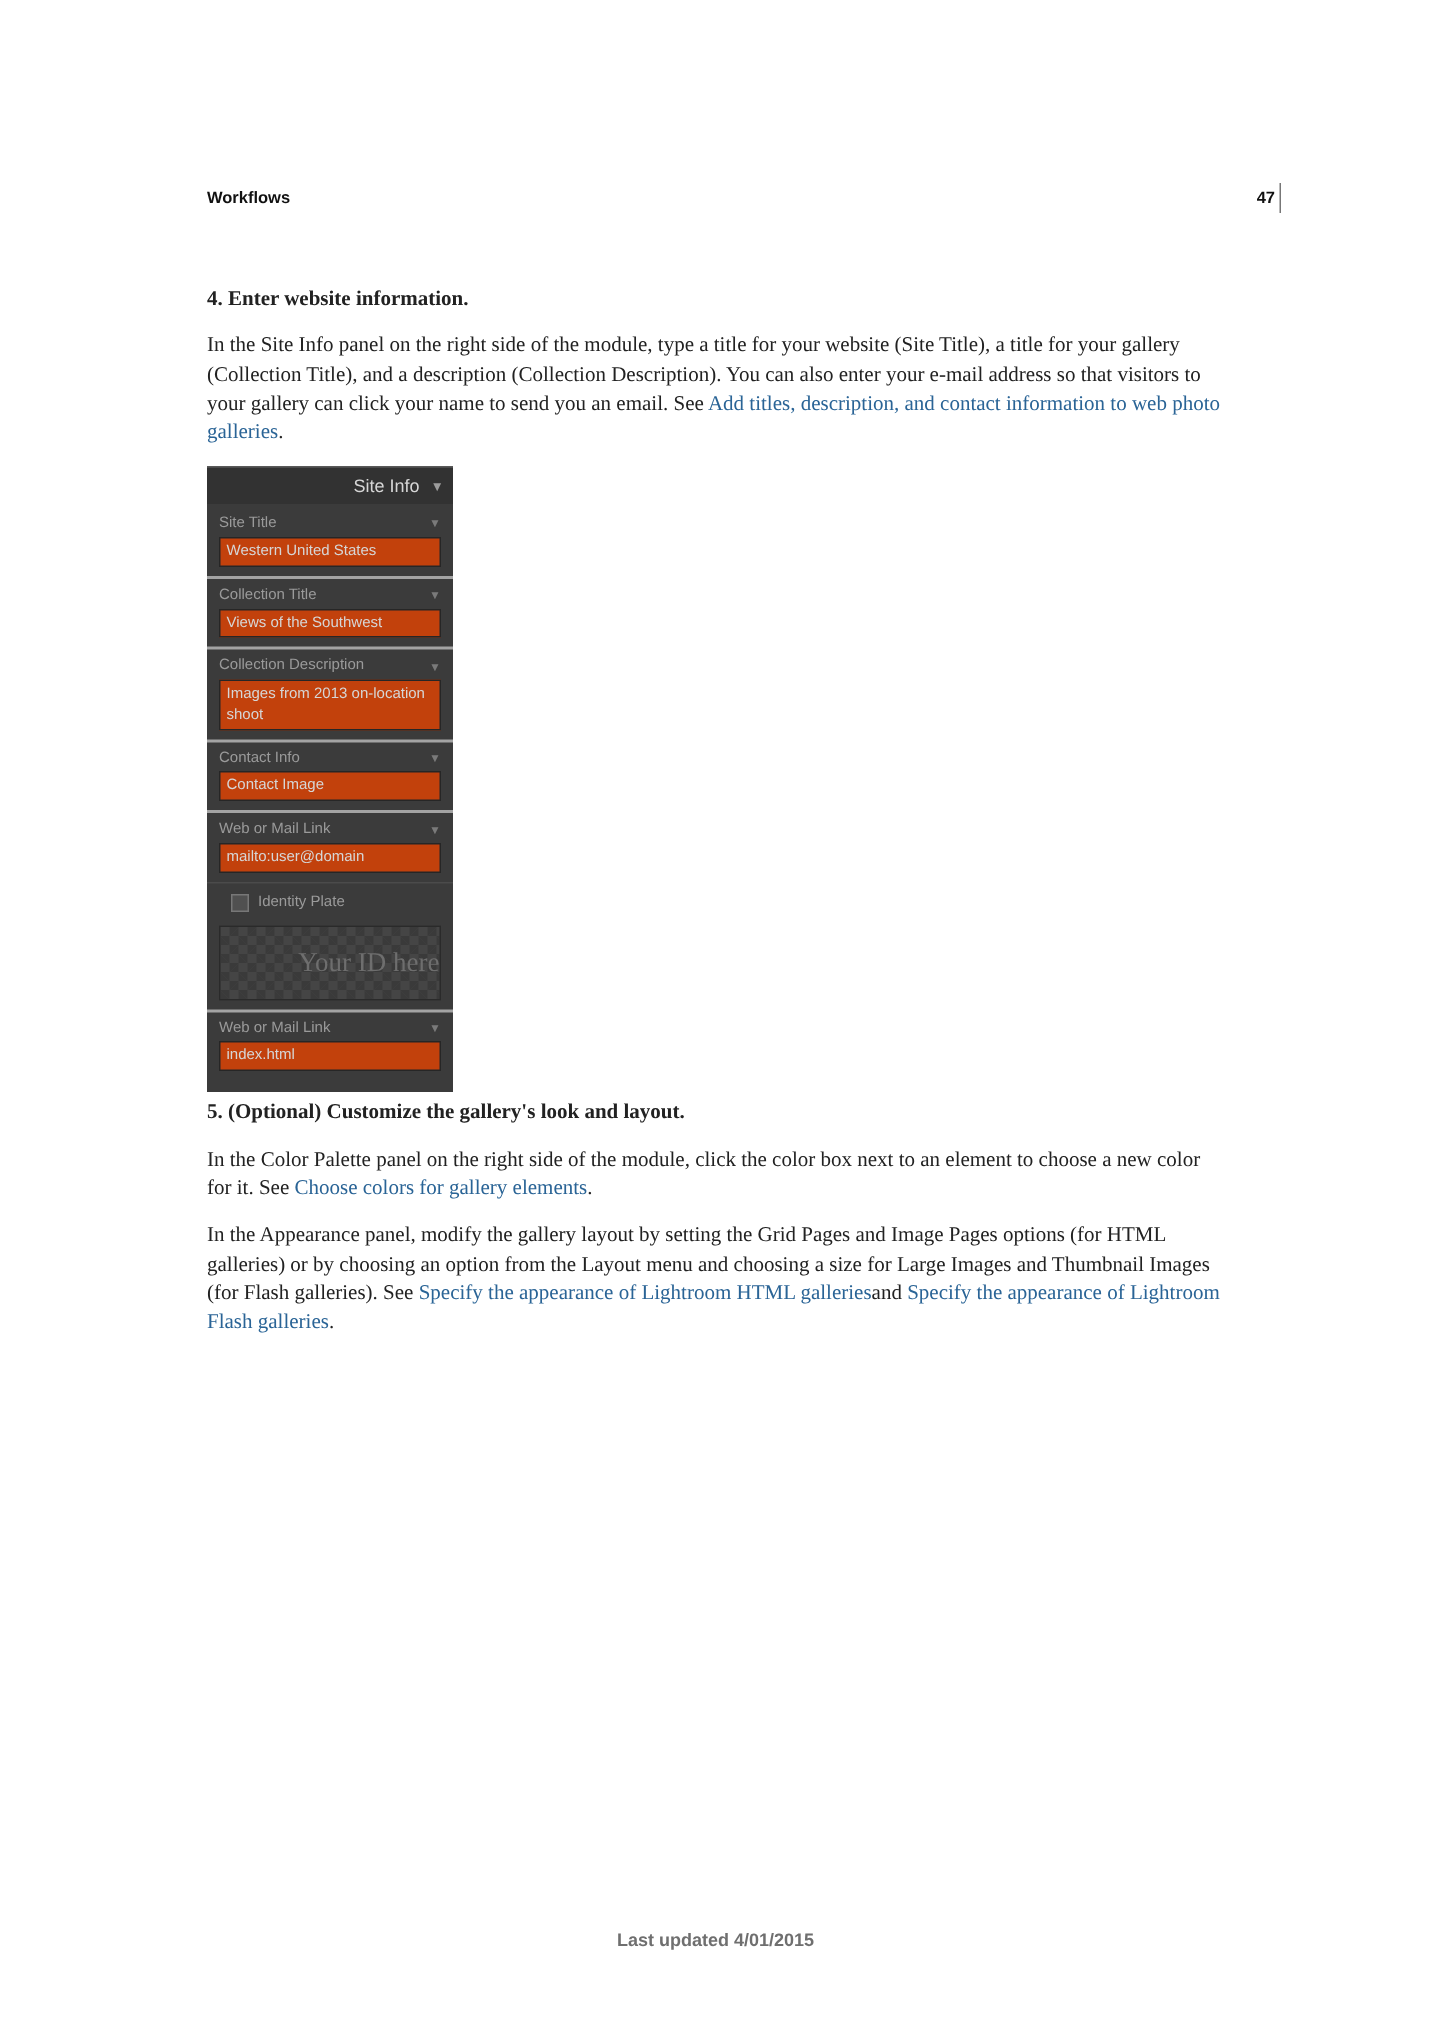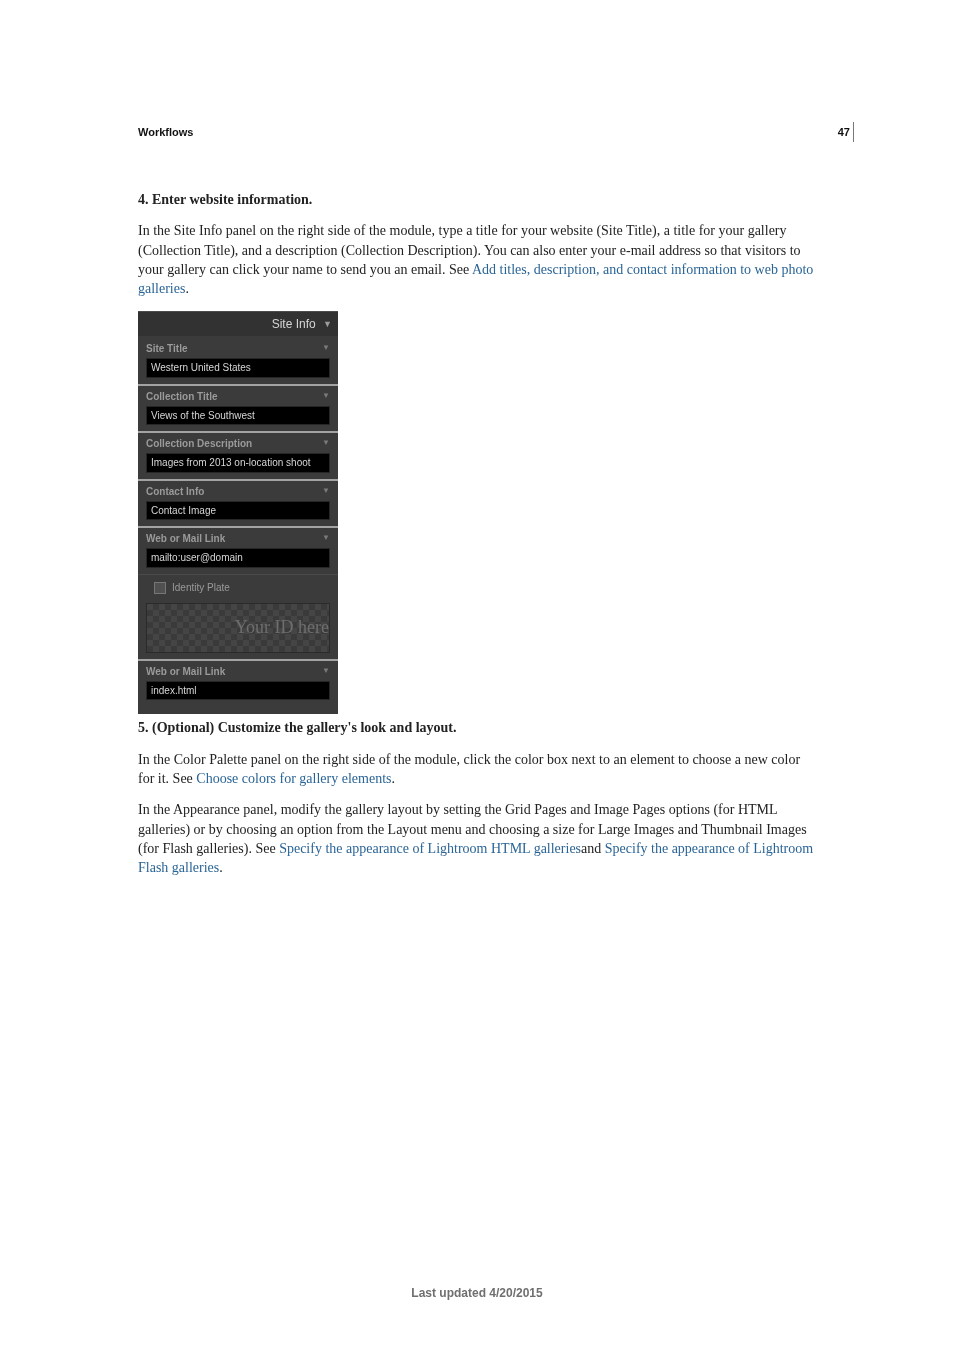--- a/index.html
+++ b/index.html
@@ -59,21 +59,21 @@
   .content p { margin: 0 0 12px 0; }
   .heading {
     font-weight: 700;
   }
   a.doc-link {
     color: #2a6496;
     text-decoration: none;
   }
   
   .panel {
-    width: 200px;
+    width: 164px;
     background: #3b3b3b;
     font-family: "Lucida Grande", "Segoe UI", Arial, sans-serif;
     font-size: 10px;
     color: #cfcfcf;
     margin: 4px 0 4px 0;
   }
   .panel-header {
     border-top: 1px solid #4c4c4c;
     background: #323232;
     padding: 4px 6px;
@@ -86,28 +86,27 @@
     font-size: 9px;
     vertical-align: middle;
     color: #9c9c9c;
     margin-left: 4px;
   }
   .panel-body { padding: 2px 0 8px 0; }
   .sec { padding: 4px 8px 6px 8px; border-top: 2px solid #a3a3a3; }
   .sec:first-child { border-top: none; }
   .sec-row {
     display: flex;
-    align-items: flex-start;
+    align-items: center;
     justify-content: space-between;
-    font-weight: bold;
   }
   .sec-label { color: #9a9a9a; font-size: 10px; }
   .sec-tri { color: #7a7a7a; font-size: 8px; }
   .sec-value {
-    background: #000000;
+    background: #c2410c;
     border: 1px solid #262626;
     padding: 2px 4px;
     margin-top: 2px;
     font-size: 10px;
     color: #d6d6d6;
   }
   .id-row {
     display: flex;
     align-items: center;
     gap: 6px;
@@ -245,15 +244,15 @@
     <p>
       <span>In the Color Palette panel on the right side of the module, click the color box next to an element to choose a new color for it. See </span><a href="#" class="doc-link">Choose colors for gallery elements</a><span>.</span>
     </p>
 
     <p>
       <span>In the Appearance panel, modify the gallery layout by setting the Grid Pages and Image Pages options (for HTML galleries) or by choosing an option from the Layout menu and choosing a size for Large Images and Thumbnail Images (for Flash galleries). See </span><a href="#" class="doc-link">Specify the appearance of Lightroom HTML galleries</a><span>and </span><a href="#" class="doc-link">Specify the appearance of Lightroom Flash galleries</a><span>.</span>
     </p>
 
   </div>
 
-  <div class="footer">Last updated 4/20/2015</div>
+  <div class="footer">Last updated 4/01/2015</div>
 
 </div>
 
 </body></html>

